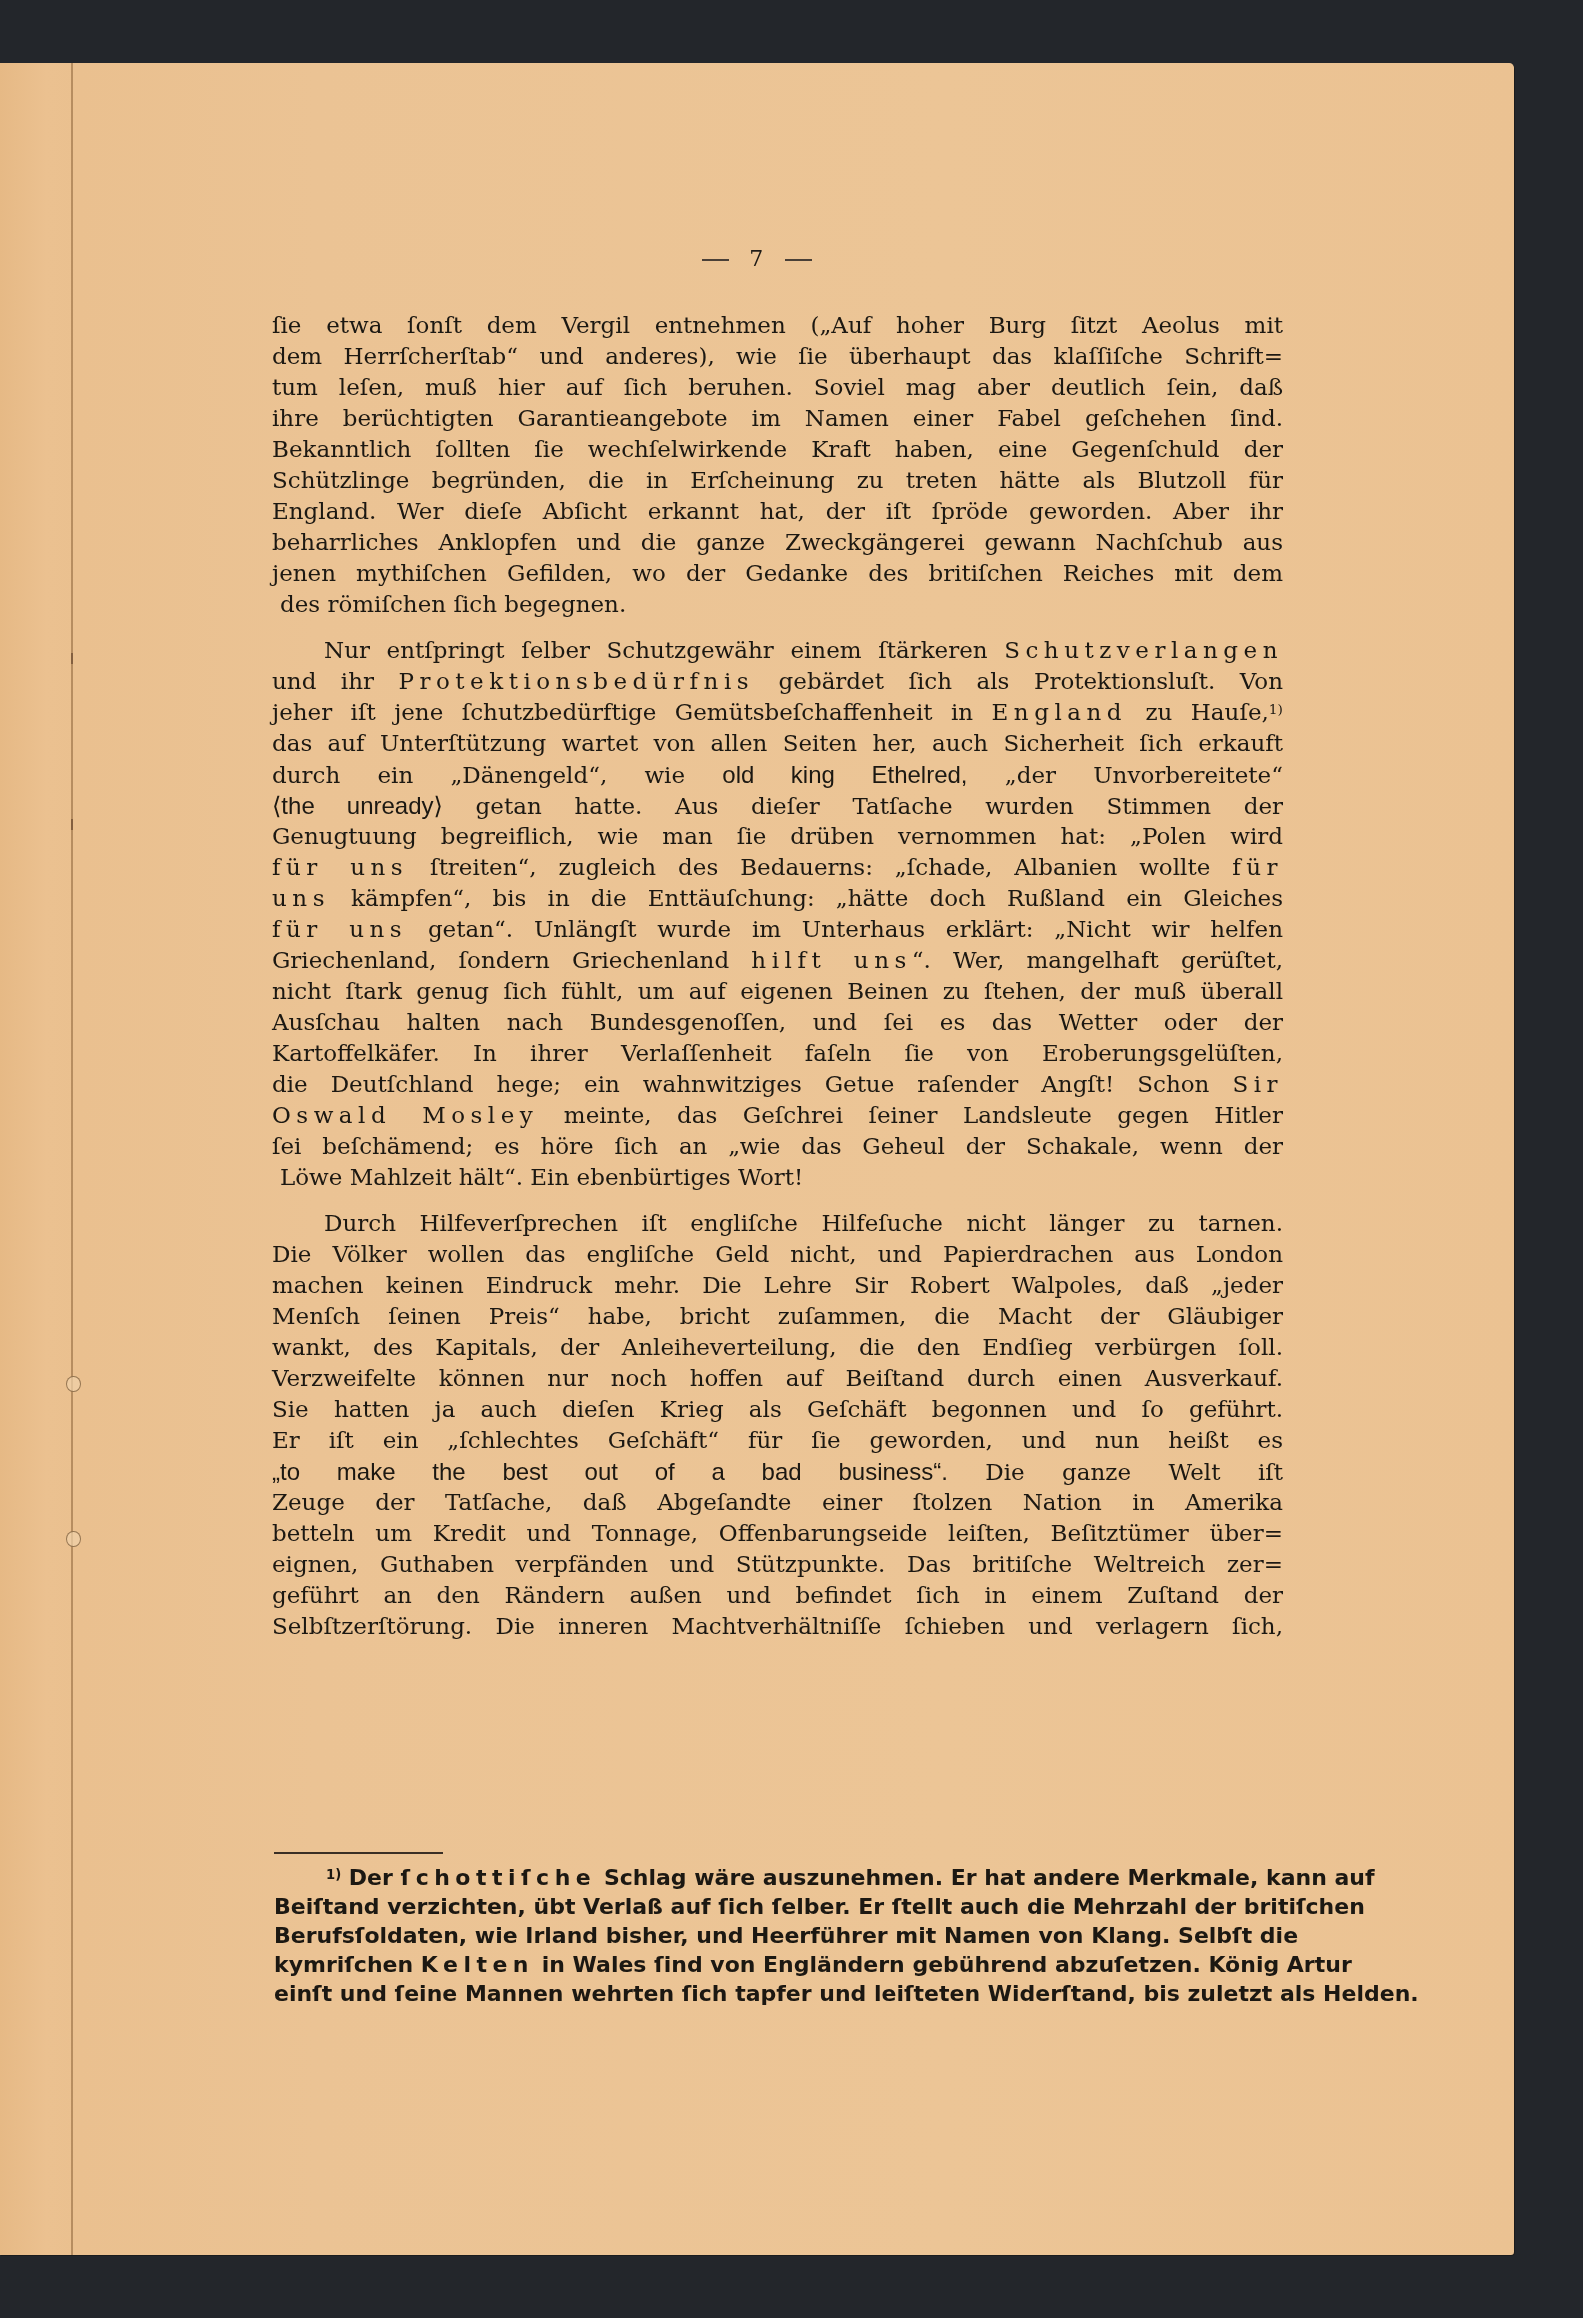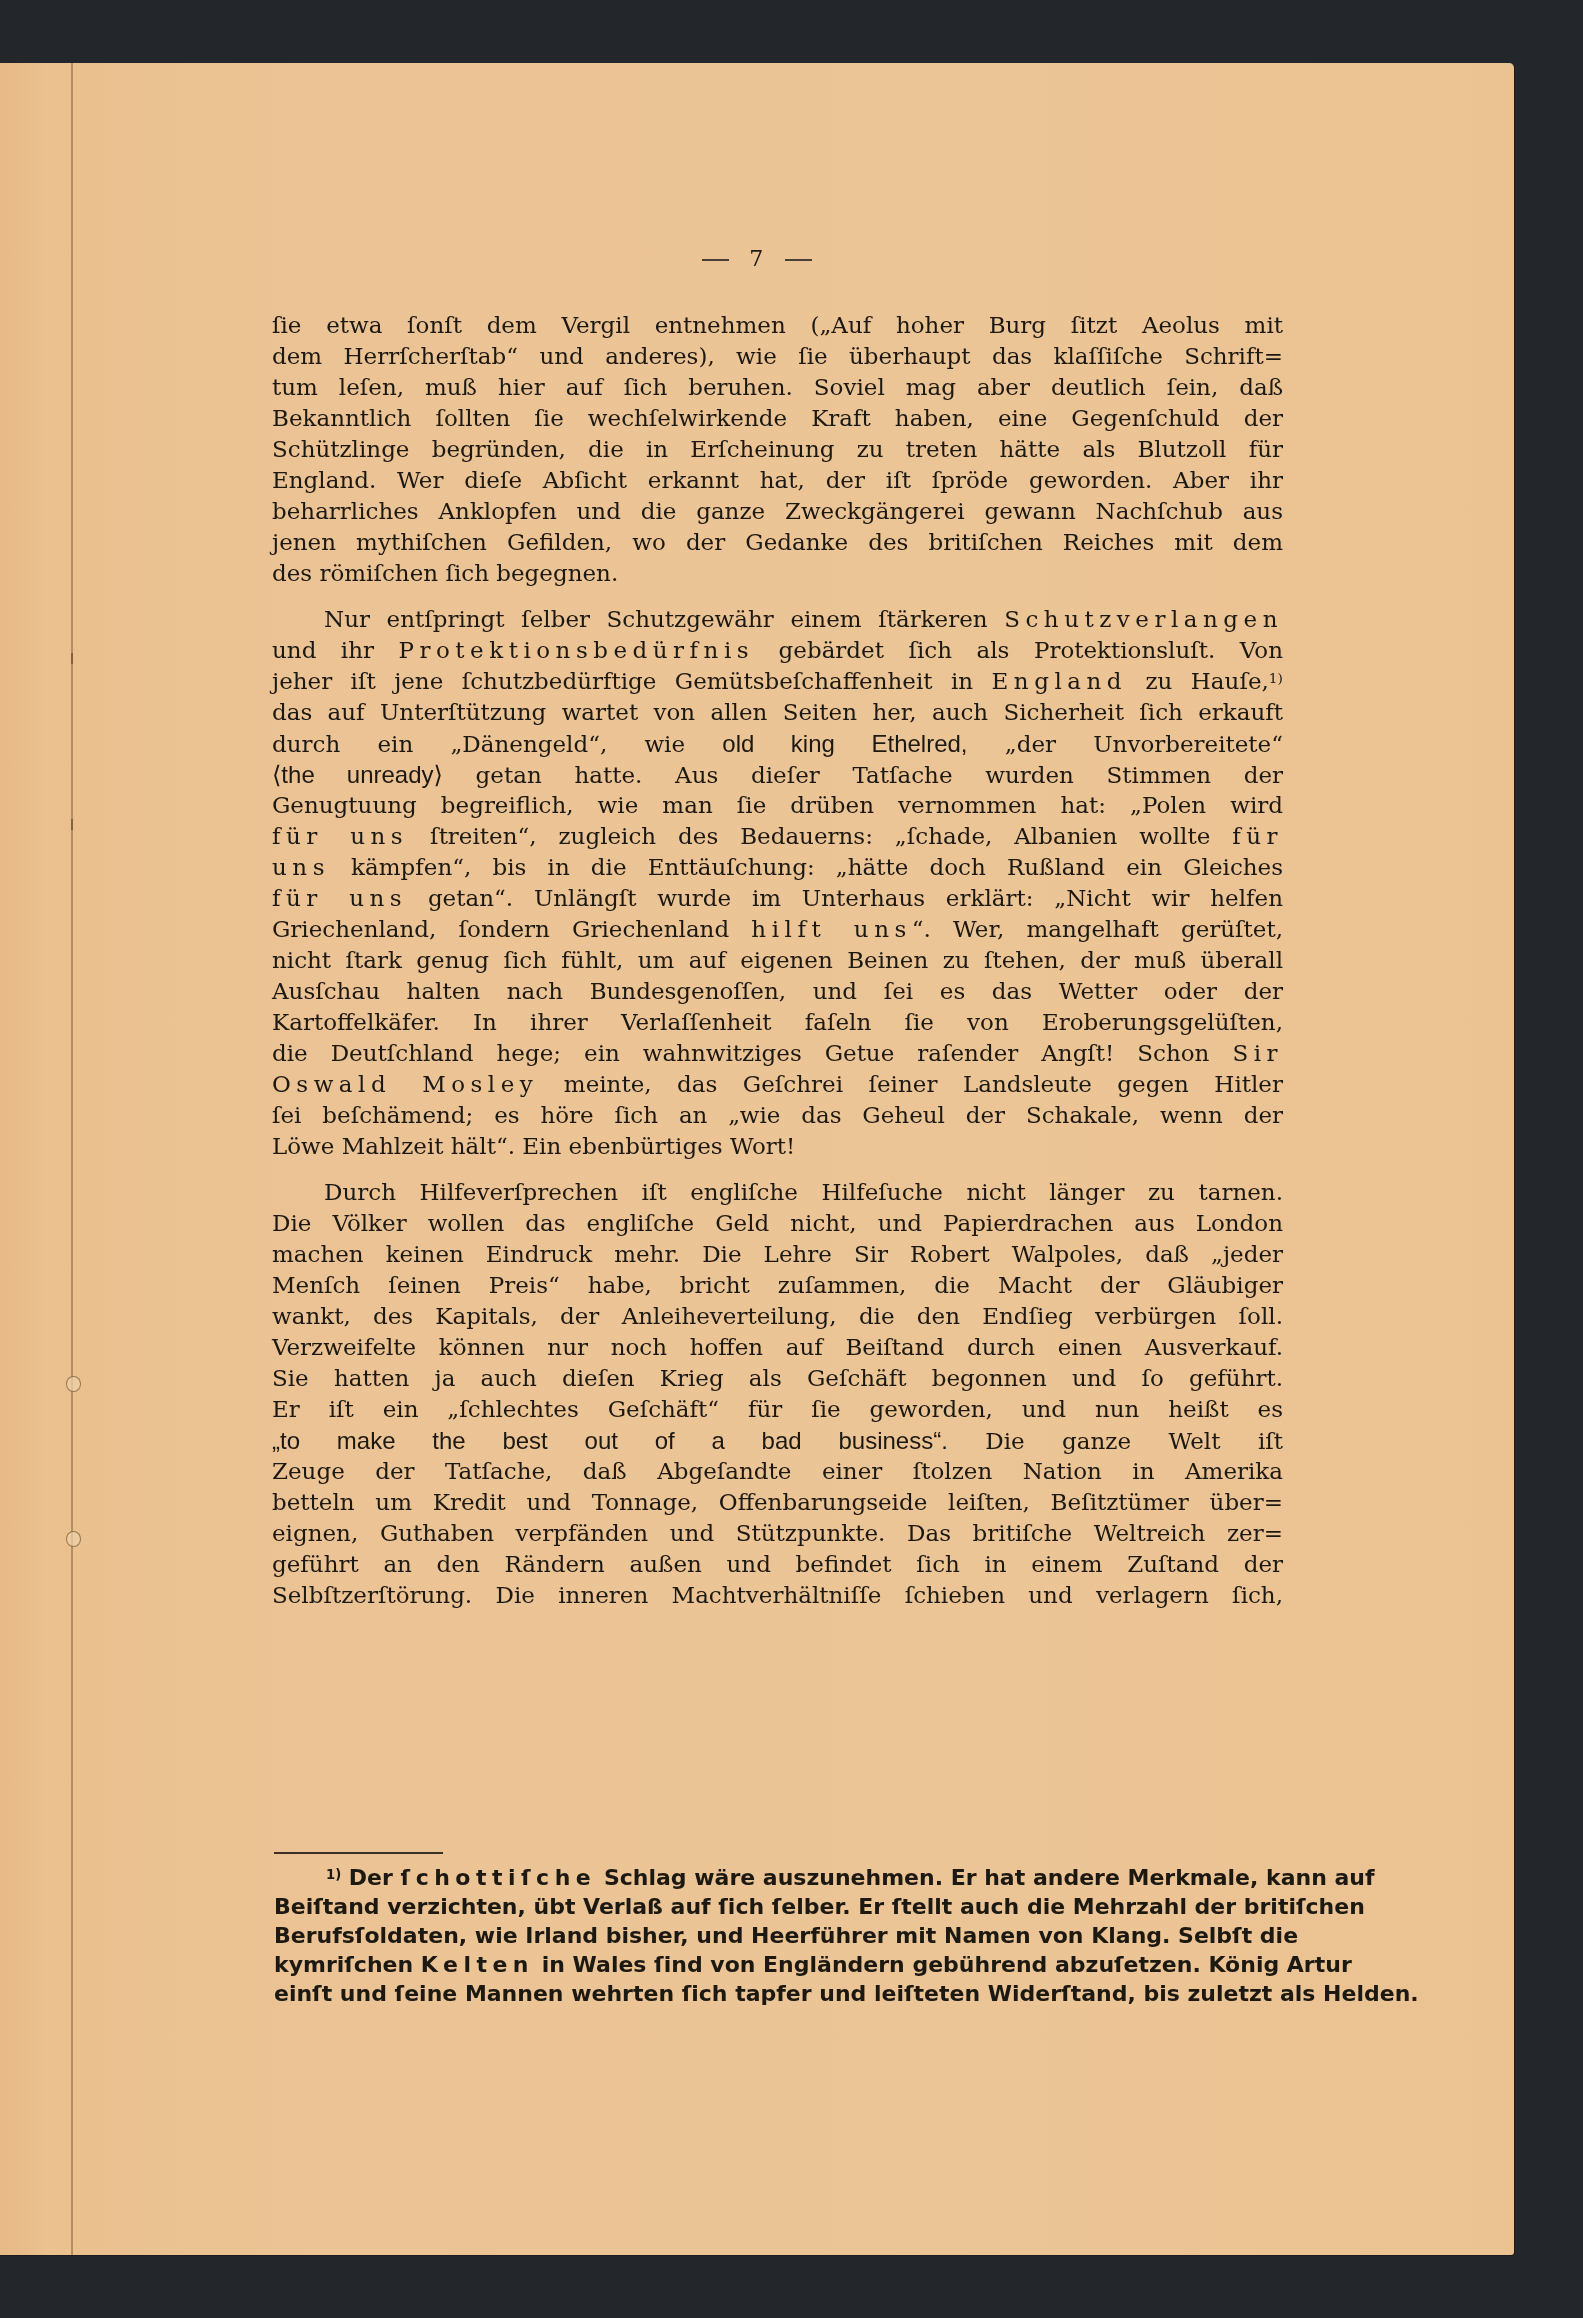--- a/index.html
+++ b/index.html
@@ -84,20 +84,21 @@
   .line {
     display: block;
     white-space: nowrap;
     text-align-last: justify;
     text-align: justify;
     height: 31px;
     overflow: visible;
   }
   .line.last {
     text-align-last: left;
+    margin-left: 8px;
   }
   .para-gap {
     height: 15px;
   }
   .indent {
     padding-left: 52px;
   }
   .spaced {
     letter-spacing: 5.5px;
   }
@@ -147,20 +148,21 @@
   <div class="page-number">
     <span class="dash"></span><span>7</span><span class="dash"></span>
   </div>
 
   <div class="text-block">
 
     <div>
       <span class="line">ſie etwa ſonſt dem Vergil entnehmen („Auf hoher Burg ſitzt Aeolus mit</span>
       <span class="line">dem Herrſcherſtab“ und anderes), wie ſie überhaupt das klaſſiſche Schrift=</span>
       <span class="line">tum leſen, muß hier auf ſich beruhen. Soviel mag aber deutlich ſein, daß</span>
+      <span class="line">ihre berüchtigten Garantieangebote im Namen einer Fabel geſchehen ſind.</span>
       <span class="line">Bekanntlich ſollten ſie wechſelwirkende Kraft haben, eine Gegenſchuld der</span>
       <span class="line">Schützlinge begründen, die in Erſcheinung zu treten hätte als Blutzoll für</span>
       <span class="line">England. Wer dieſe Abſicht erkannt hat, der iſt ſpröde geworden. Aber ihr</span>
       <span class="line">beharrliches Anklopfen und die ganze Zweckgängerei gewann Nachſchub aus</span>
       <span class="line">jenen mythiſchen Gefilden, wo der Gedanke des britiſchen Reiches mit dem</span>
       <span class="line last">des römiſchen ſich begegnen.</span>
     </div>
     <div class="para-gap"></div>
 
     <div>

